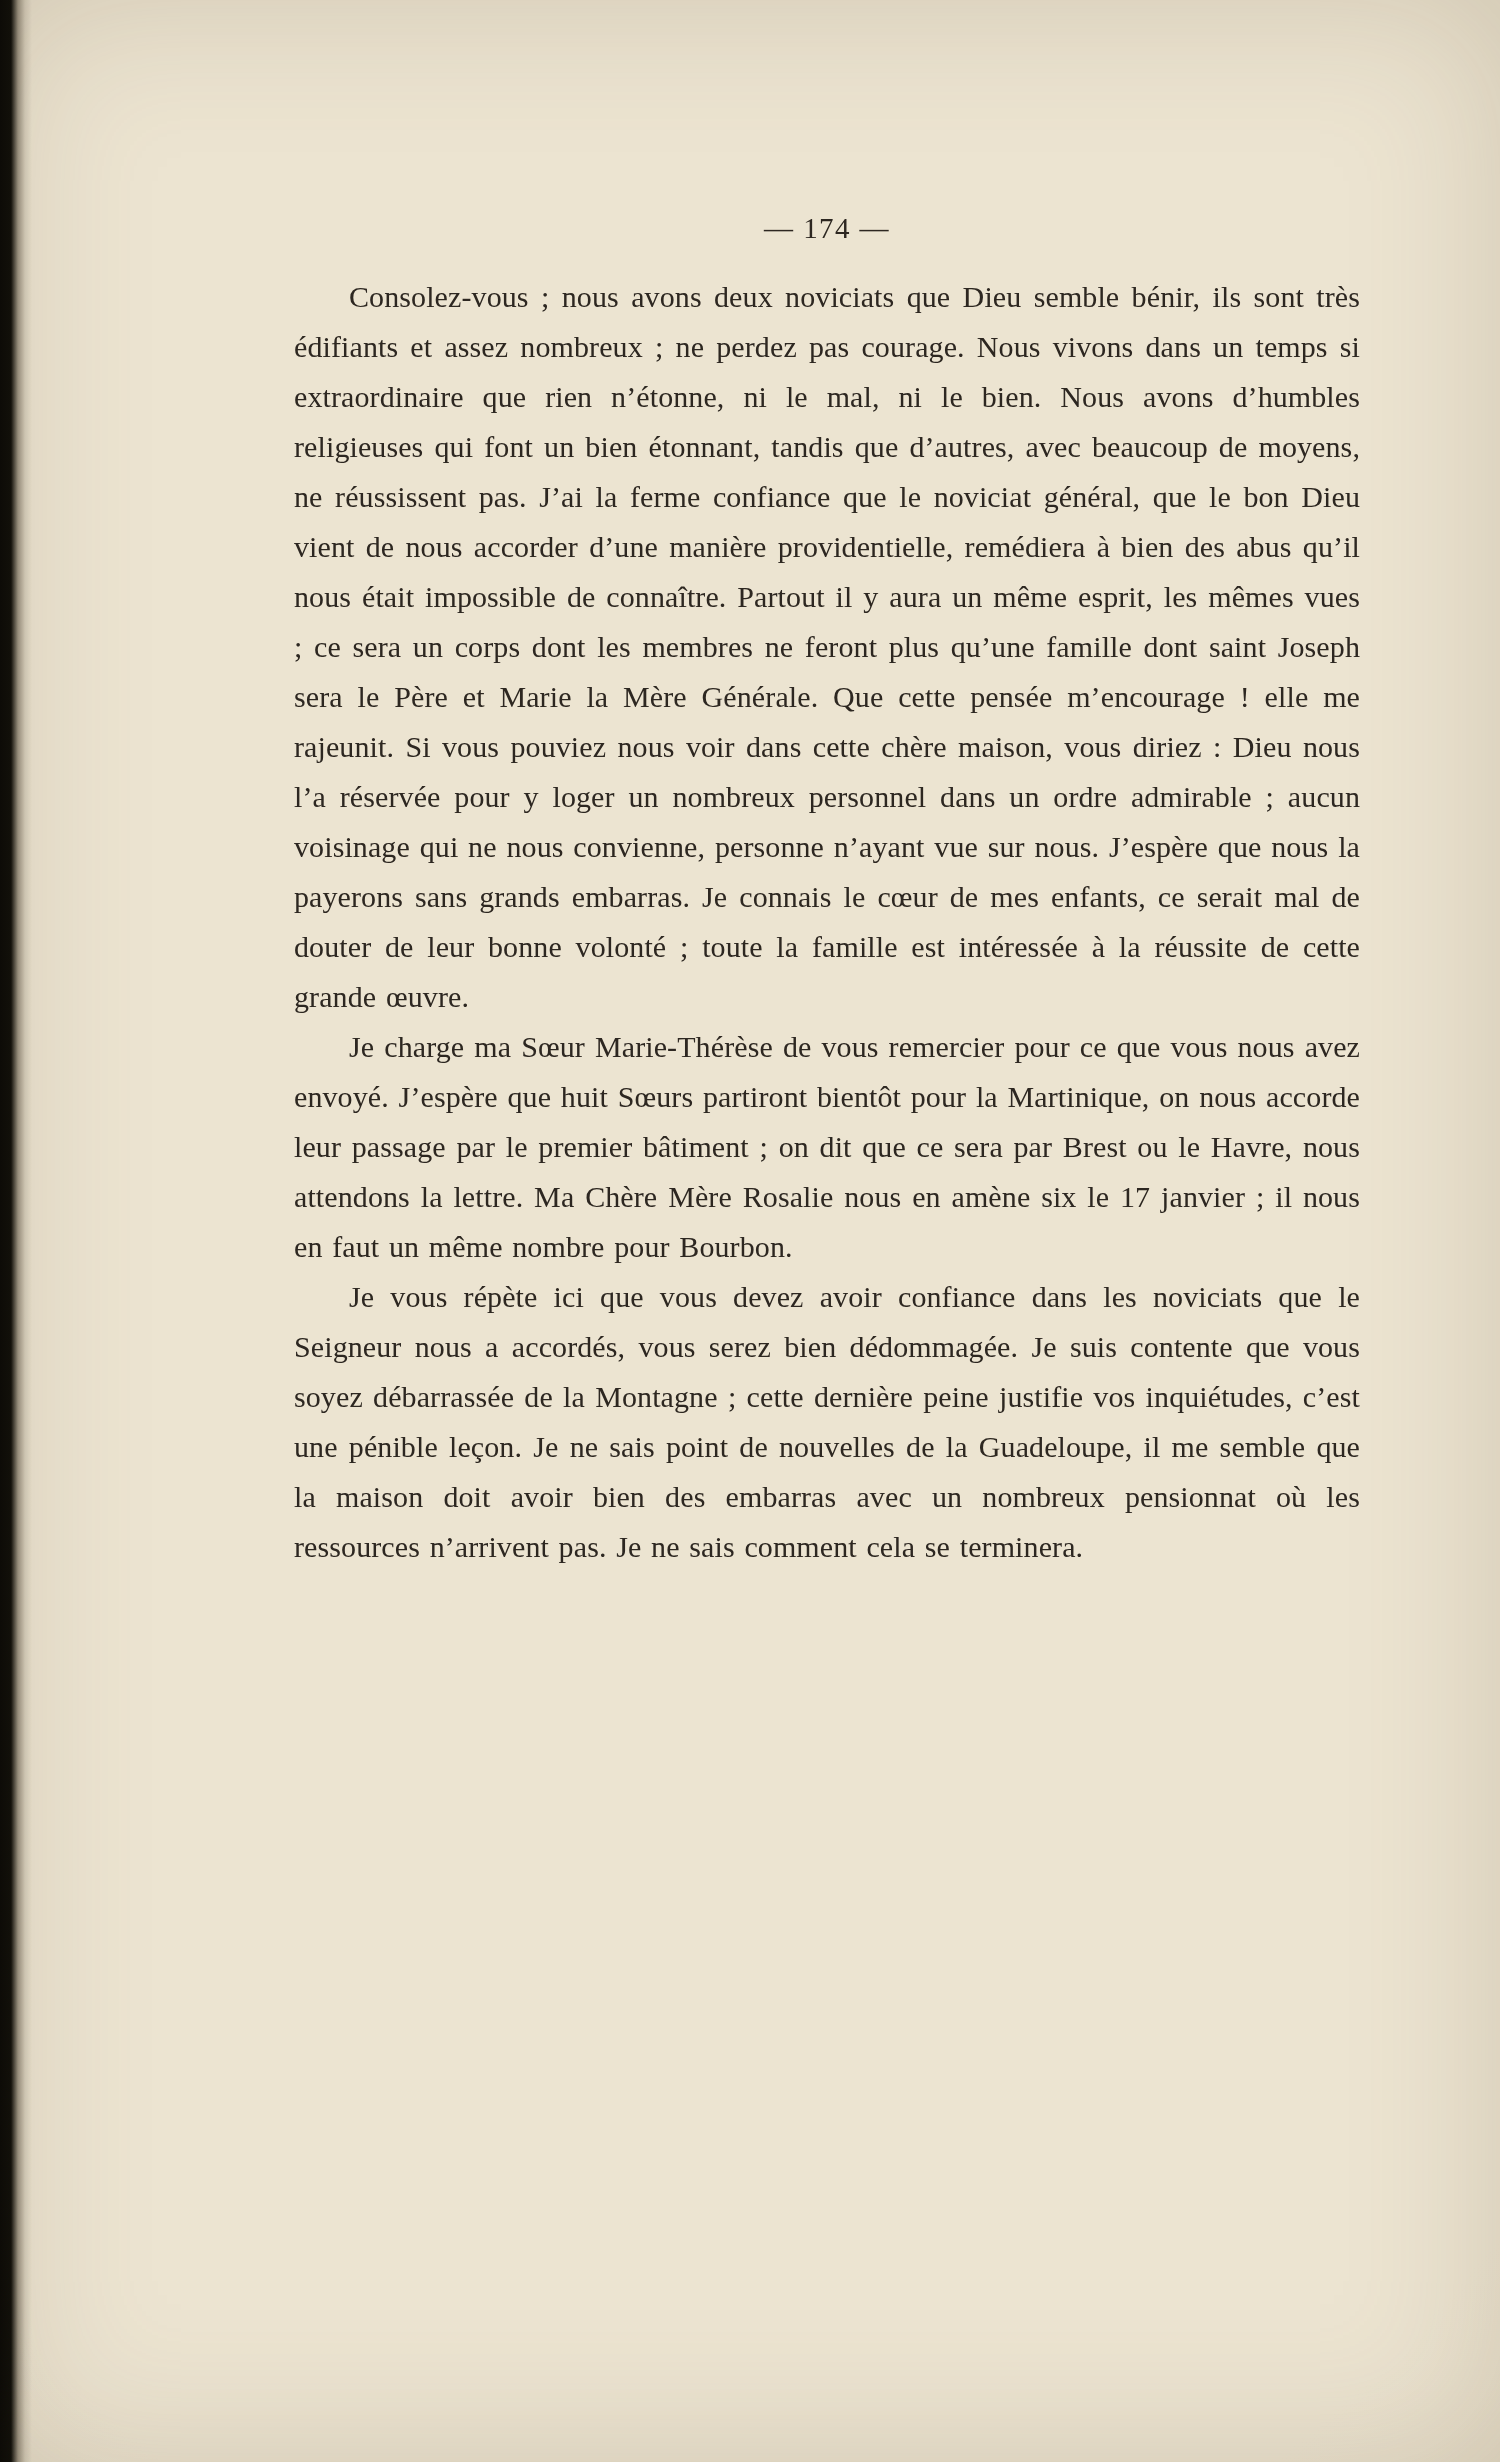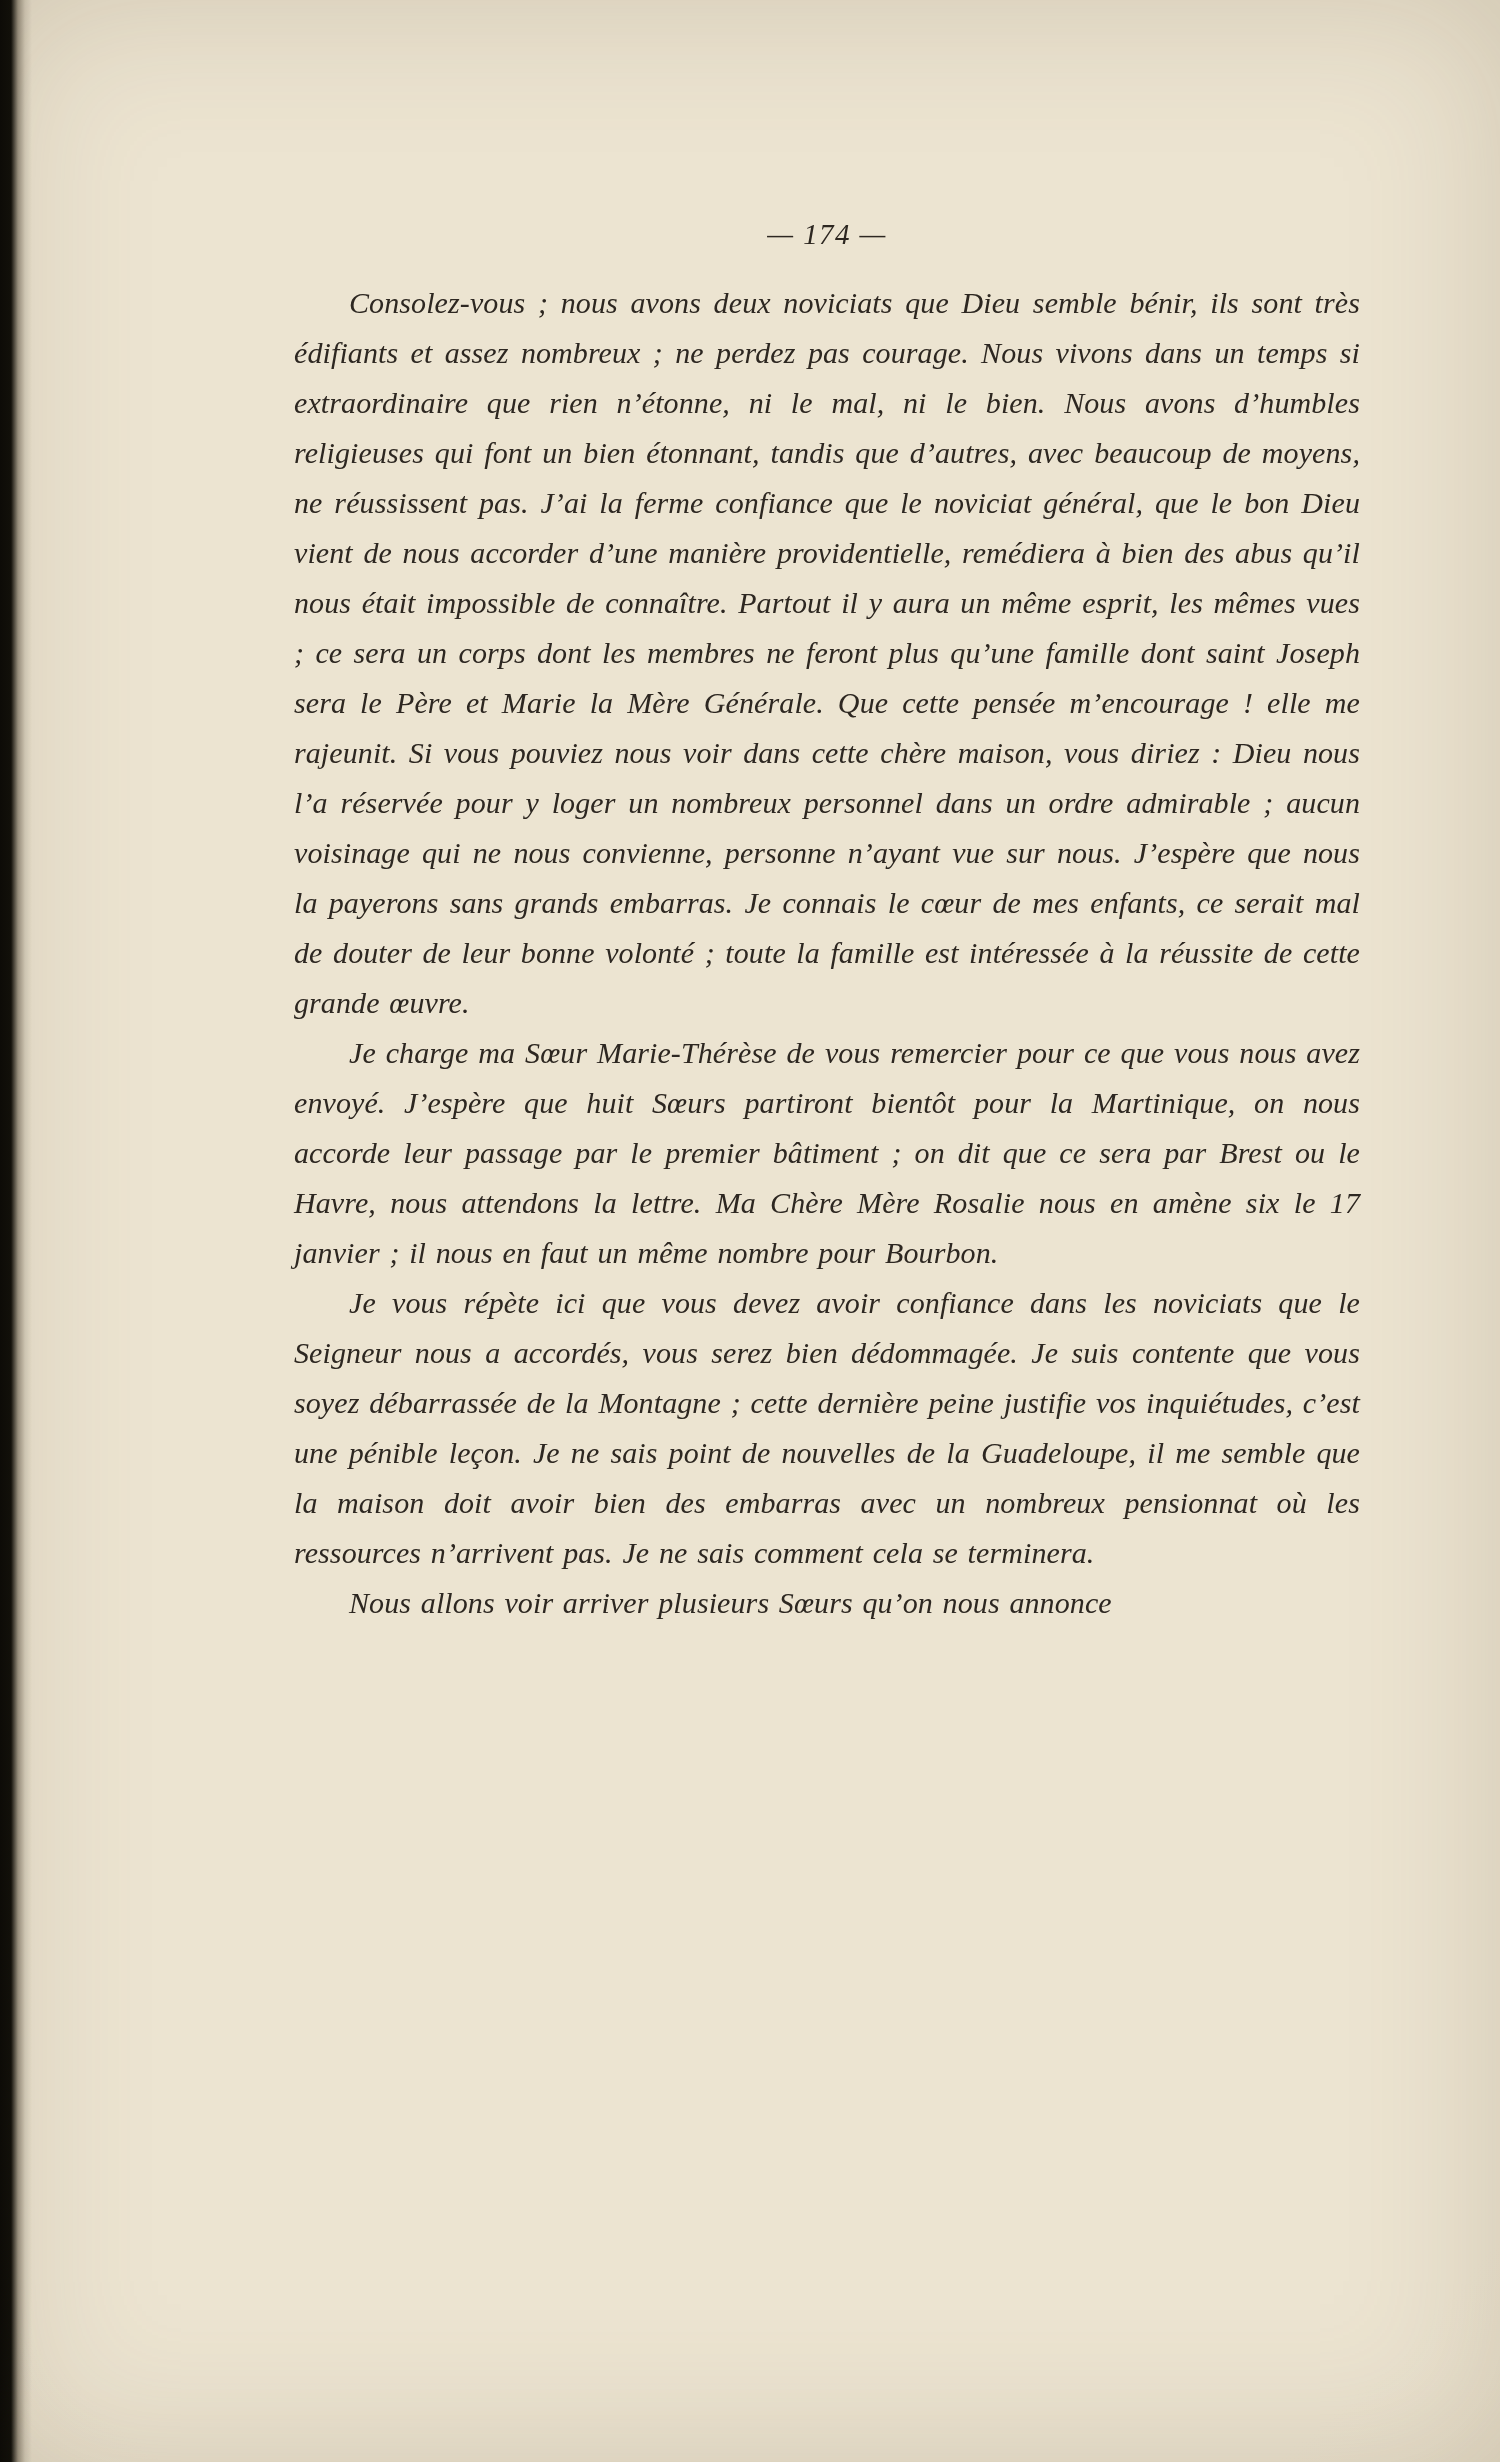--- a/index.html
+++ b/index.html
@@ -30,23 +30,22 @@
     background: linear-gradient(to right,
       #0d0b07 0px,
       #12100a 11px,
       rgba(59, 49, 34, 0.45) 18px,
       rgba(59, 49, 34, 0.12) 25px,
       rgba(59, 49, 34, 0) 32px);
   }
   .content {
     position: absolute;
     left: 294px;
-    top: 216px;
+    top: 210px;
     width: 1066px;
-    font-style: italic;
   }
   .page-number {
     text-align: center;
     font-size: 29px;
     line-height: 36px;
     letter-spacing: 1.4px;
     margin: 0 0 26px 0;
   }
   p.para {
     margin: 0;
@@ -63,16 +62,15 @@
 </head>
 <body>
 
 <div class="page" style="--paper: #ece4d1; --ink: #2d2721;">
   <div class="binding-edge"></div>
   <div class="content">
     <div class="page-number">— 174 —</div>
     <p class="para">Consolez-vous ; nous avons deux noviciats que Dieu semble bénir, ils sont très édifiants et assez nombreux ; ne perdez pas courage. Nous vivons dans un temps si extraordinaire que rien n’étonne, ni le mal, ni le bien. Nous avons d’humbles religieuses qui font un bien étonnant, tandis que d’autres, avec beaucoup de moyens, ne réussissent pas. J’ai la ferme confiance que le noviciat général, que le bon Dieu vient de nous accorder d’une manière providentielle, remédiera à bien des abus qu’il nous était impossible de connaître. Partout il y aura un même esprit, les mêmes vues ; ce sera un corps dont les membres ne feront plus qu’une famille dont saint Joseph sera le Père et Marie la Mère Générale. Que cette pensée m’encourage ! elle me rajeunit. Si vous pouviez nous voir dans cette chère maison, vous diriez : Dieu nous l’a réservée pour y loger un nombreux personnel dans un ordre admirable ; aucun voisinage qui ne nous convienne, personne n’ayant vue sur nous. J’espère que nous la payerons sans grands embarras. Je connais le cœur de mes enfants, ce serait mal de douter de leur bonne volonté ; toute la famille est intéressée à la réussite de cette grande œuvre.</p>
     <p class="para">Je charge ma Sœur Marie-Thérèse de vous remercier pour ce que vous nous avez envoyé. J’espère que huit Sœurs partiront bientôt pour la Martinique, on nous accorde leur passage par le premier bâtiment ; on dit que ce sera par Brest ou le Havre, nous attendons la lettre. Ma Chère Mère Rosalie nous en amène six le 17 janvier ; il nous en faut un même nombre pour Bourbon.</p>
     <p class="para">Je vous répète ici que vous devez avoir confiance dans les noviciats que le Seigneur nous a accordés, vous serez bien dédommagée. Je suis contente que vous soyez débarrassée de la Montagne ; cette dernière peine justifie vos inquiétudes, c’est une pénible leçon. Je ne sais point de nouvelles de la Guadeloupe, il me semble que la maison doit avoir bien des embarras avec un nombreux pensionnat où les ressources n’arrivent pas. Je ne sais comment cela se terminera.</p>
-    <p class="para">Nous allons voir arriver plusieurs Sœurs qu’on nous annonce</p>
   </div>
 </div>
 
 
 </body></html>

